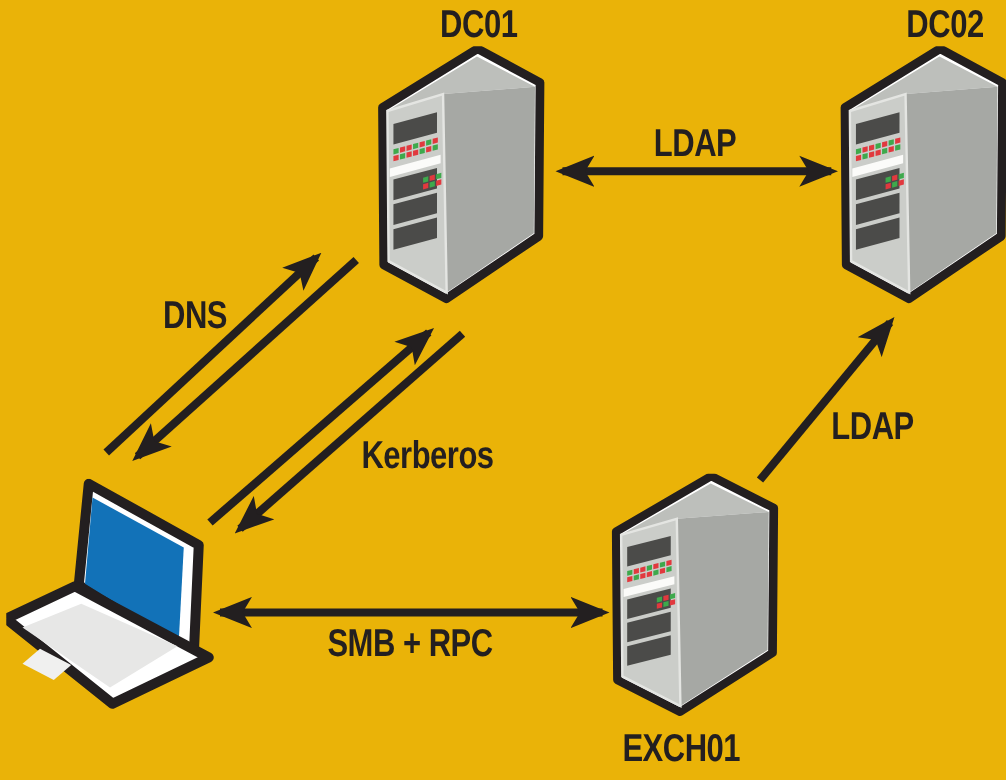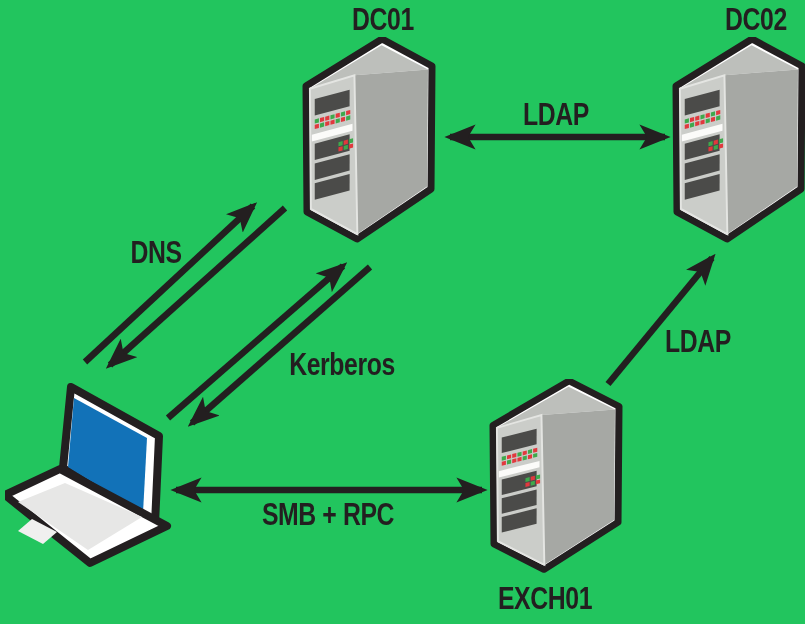--- a/index.html
+++ b/index.html
@@ -1,19 +1,19 @@
 <!DOCTYPE html>
 <html><head>
 <meta charset="utf-8">
 <style>
   html,body{margin:0;padding:0;background:#ffffff;}
   .canvas{
     position:relative;
     width:805px;height:624px;
-    background:#22c55e;
+    background:#eab308;
     overflow:hidden;
     font-family:"Liberation Sans", sans-serif;
   }
   .edges-layer{position:absolute;left:0;top:0;width:805px;height:624px;}
   .node-svg{position:absolute;}
   .diagram-label{
     position:absolute;
     color:#231f20;
     font-size:31px;
     font-weight:700;

